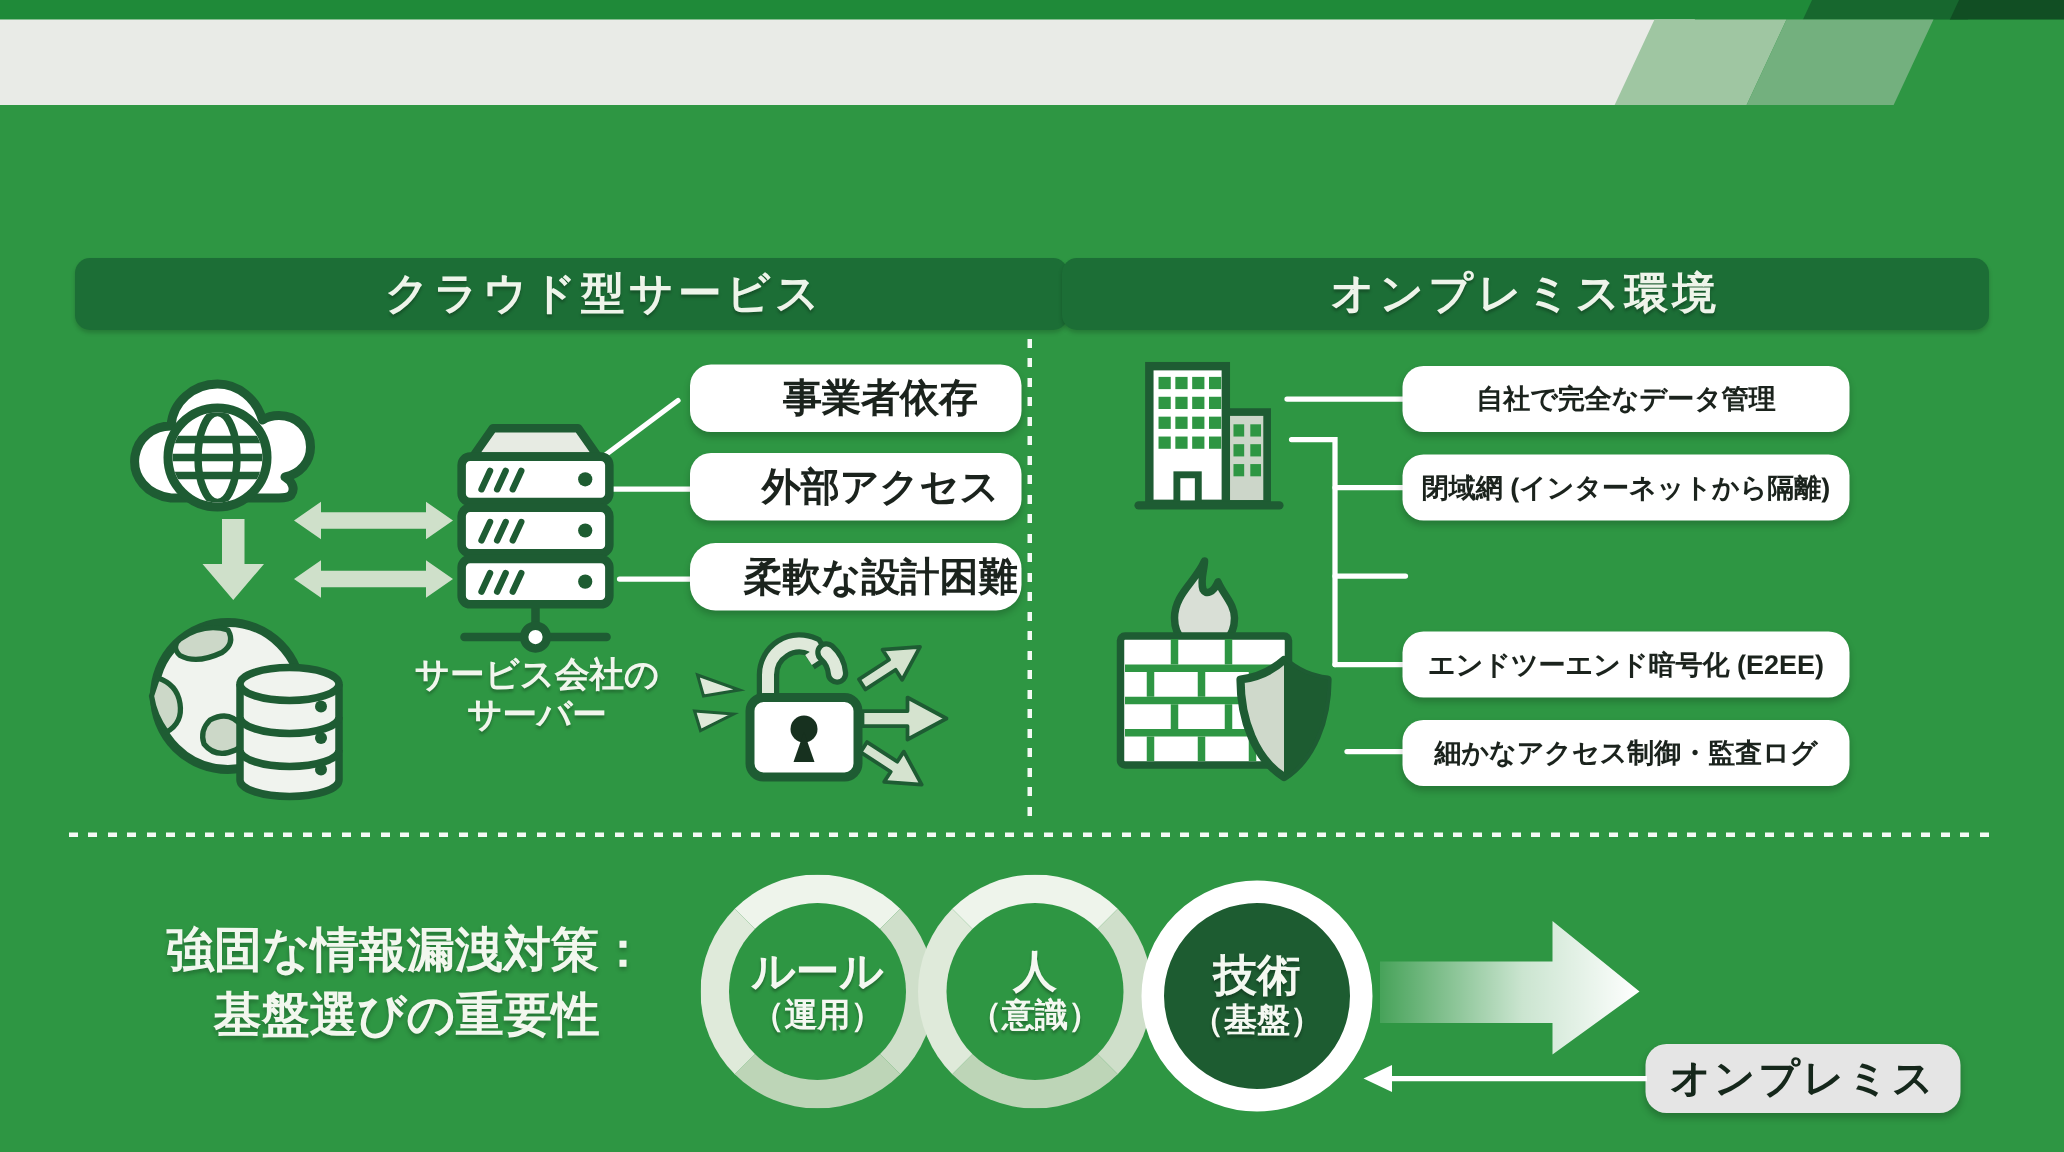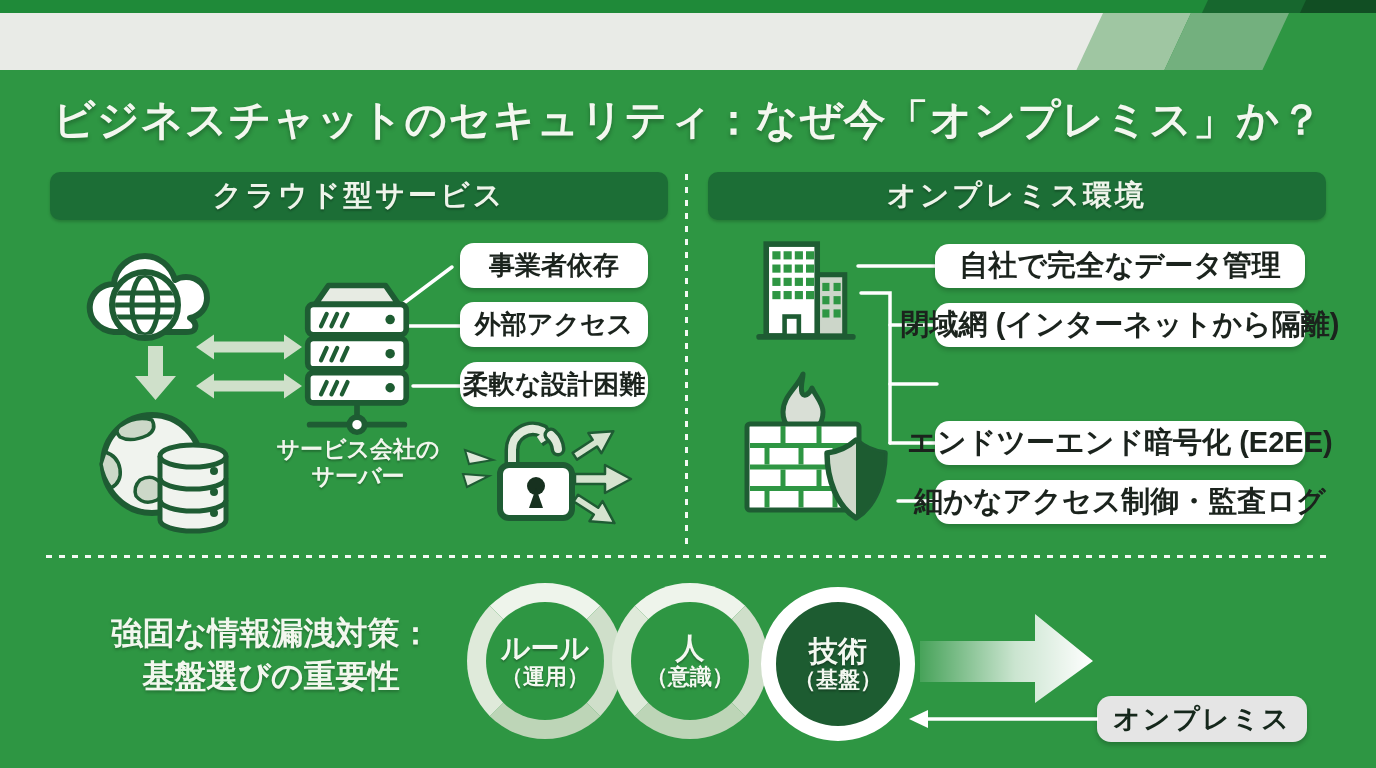--- a/index.html
+++ b/index.html
@@ -28,36 +28,36 @@
   }
   
   .panel-header{
     position:absolute;top:172px;height:48px;width:618px;z-index:3;
     background:#1c6e36;border-radius:10px;
     display:flex;align-items:center;justify-content:center;
     font-size:29px;letter-spacing:3px;color:#eef4ea;
     box-shadow:0 2px 3px rgba(0,0,0,.18);
     text-shadow:0 2px 2px rgba(0,0,0,.25);
   }
-  .header-left{left:50px;}
+  .header-left{left:50px;padding-left:44px;}
   .header-right{left:708px;border-radius:10px;}
   
   .v-dotted{position:absolute;left:685px;top:174px;width:3px;height:370px;z-index:1;
     background:repeating-linear-gradient(to bottom,rgba(255,255,255,.95) 0 6px,transparent 6px 13px);}
   .h-dotted{position:absolute;left:46px;top:555px;width:1286px;height:3px;z-index:1;
     background:repeating-linear-gradient(to right,rgba(255,255,255,.95) 0 6px,transparent 6px 13px);}
   
   .pill{
     position:absolute;background:#ffffff;border-radius:14px;z-index:3;
     display:flex;align-items:center;justify-content:center;
     color:#1b231d;white-space:nowrap;
     box-shadow:0 3px 5px rgba(0,0,0,.20);
   }
-  .pill-left{left:460px;width:188px;height:45px;font-size:26px;}
-  .pill-right{left:935px;width:370px;height:44px;font-size:29px;gap:9px;}
+  .pill-left{left:460px;width:188px;height:45px;font-size:26px;padding-left:33px;}
+  .pill-right{left:935px;width:298px;height:44px;font-size:18px;gap:9px;}
   
   .icon-abs{position:absolute;z-index:2;}
   
   .server-caption{
     position:absolute;left:272px;top:436px;width:172px;z-index:2;
     text-align:center;color:#f1f6ed;font-size:23px;line-height:27px;
     text-shadow:0 2px 2px rgba(0,0,0,.25);
   }
   
   .bottom-heading{
@@ -98,21 +98,20 @@
   <div class="top-strip">
     <div class="strip-seg-mid"></div>
     <div class="strip-seg-dark"></div>
   </div>
   <div class="band">
     <div class="gray"></div>
     <div class="pale"></div>
     <div class="mid"></div>
   </div>
 
-  <div class="main-title">ビジネスチャットのセキュリティ：なぜ今「オンプレミス」か？</div>
 
   <svg class="layer layer-bg" viewBox="0 0 1376 768">
 
     <g fill="#cfe0ca">
       <polygon points="148,346 163,346 163,376 176,376 155.5,400 135,376 148,376"></polygon>
     </g>
     <g fill="#cfe0ca">
       <polygon transform="translate(196,333)" points="0,14 18,1.5 18,8.5 88,8.5 88,1.5 106,14 88,26.5 88,19.5 18,19.5 18,26.5"></polygon>
       <polygon transform="translate(196,372)" points="0,14 18,1.5 18,8.5 88,8.5 88,1.5 106,14 88,26.5 88,19.5 18,19.5 18,26.5"></polygon>
     </g>

